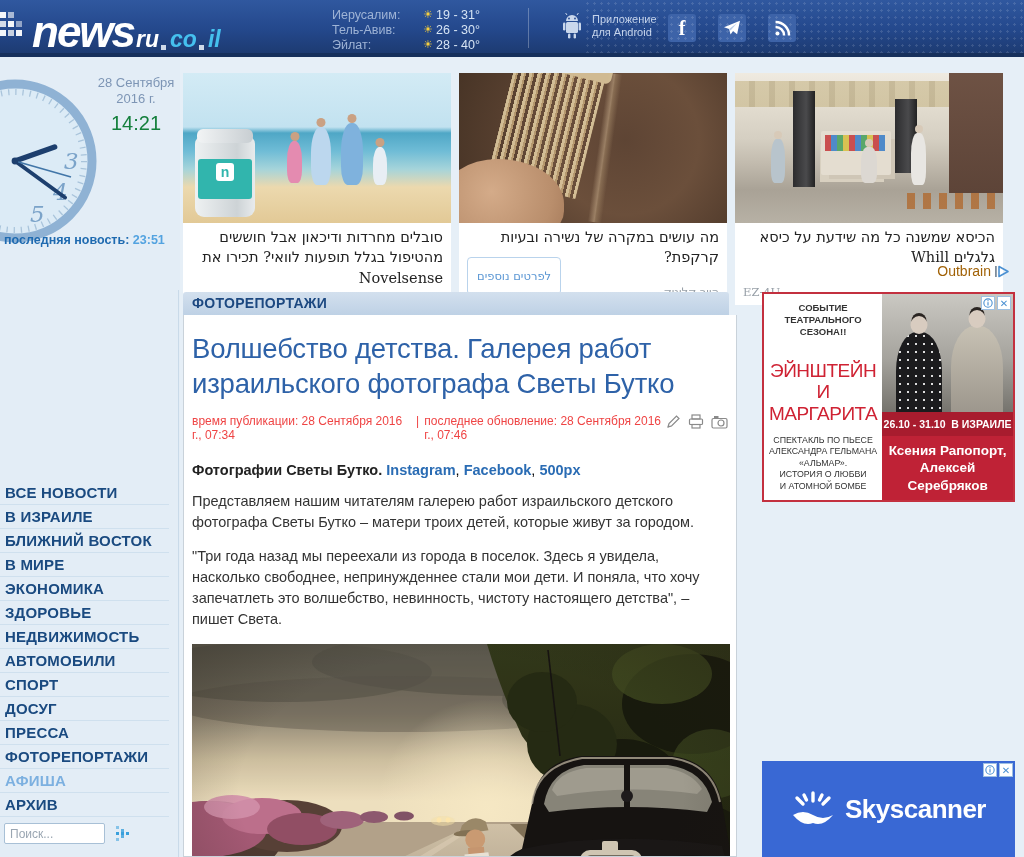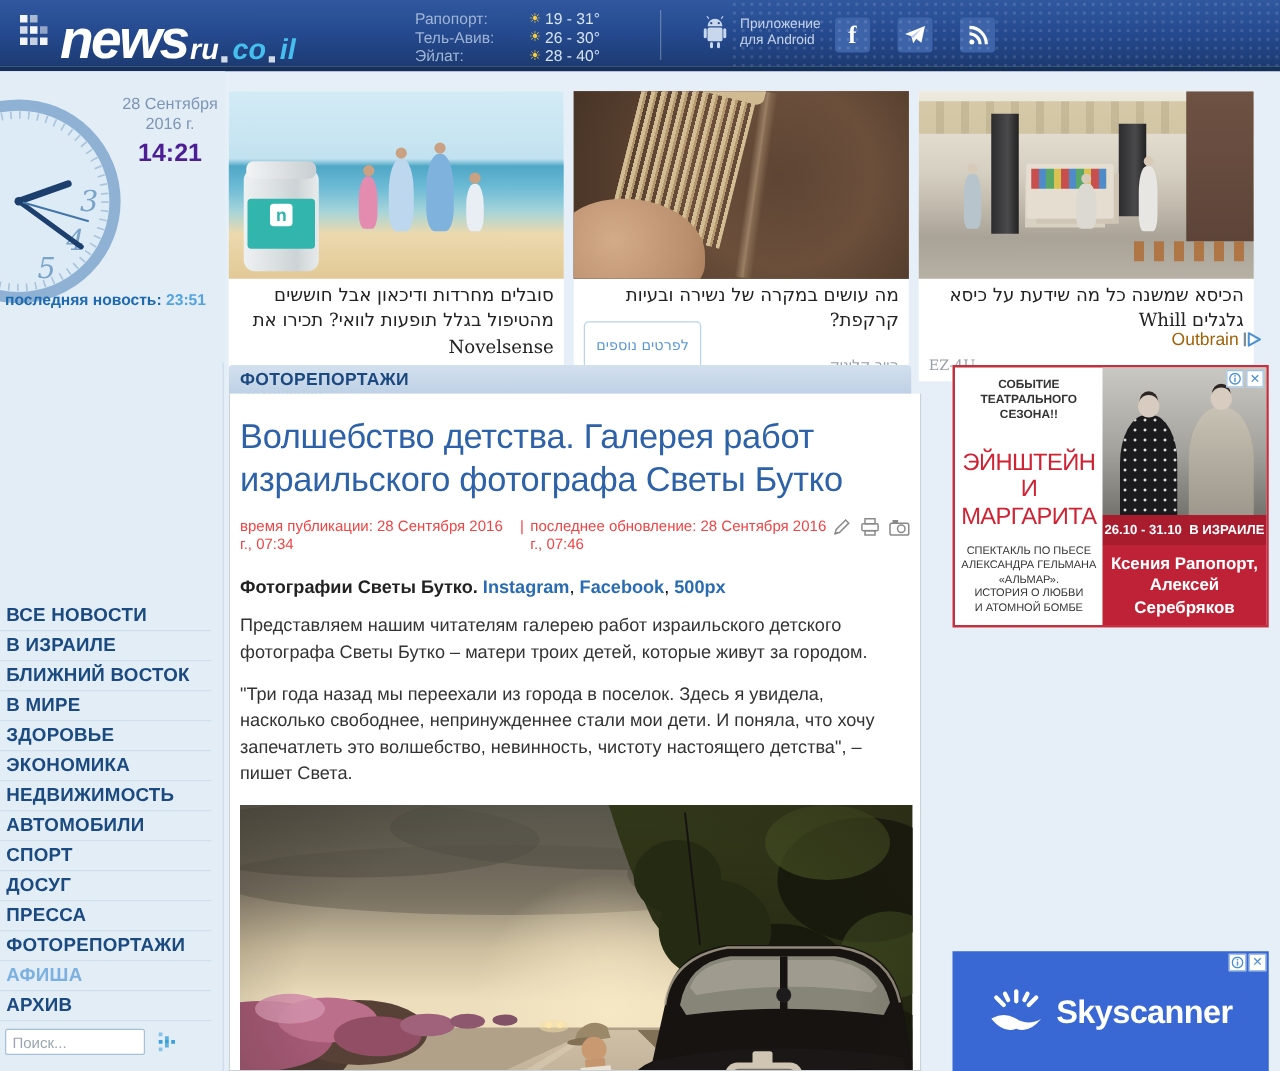--- a/index.html
+++ b/index.html
@@ -12,21 +12,21 @@
   .header {
     position:absolute; left:0; top:0; width:1024px; height:57px;
     background:linear-gradient(180deg,#30589f 0%,#24488c 55%,#1d3b72 100%);
     border-bottom:4px solid #16305c;
   }
   .header::after { 
     content:""; position:absolute; right:0; top:0; width:440px; height:53px;
     background-image:radial-gradient(circle, rgba(255,255,255,.14) 1.1px, transparent 1.3px);
     background-size:7px 7px; opacity:.9;
   }
-  .logo { position:absolute; left:16px; top:2px; display:flex; align-items:flex-end; height:52px; color:#fff; cursor:pointer;justify-content:space-between; }
+  .logo { position:absolute; left:0; top:2px; display:flex; align-items:flex-end; height:52px; color:#fff; cursor:pointer;justify-content:space-between; }
   .logo-pixels { margin-bottom:10px; }
   .logo-main { font-size:44px; font-weight:bold; font-style:italic; letter-spacing:-2px; line-height:44px; margin-left:2px; }
   .logo-small { font-size:23px; font-weight:bold; font-style:italic; line-height:30px; margin-left:2px; }
   .logo-cyan { color:#45c0ee; }
   .logo-dot { width:5px; height:5px; background:#cfd9e8; display:inline-block; margin:0 2px 4px 2px; }
   .weather { position:absolute; left:332px; top:7px; }
   .w-row { display:flex; align-items:center; height:15px; font-size:12.5px; }
   .w-city { width:88px; color:#9fb4d6; }
   .w-sun { color:#f7cf3d; font-size:11px; width:16px; text-align:center; }
   .w-temp { color:#d6e4f4; }
@@ -37,29 +37,29 @@
          display:flex; align-items:center; justify-content:center; cursor:pointer; }
   .soc-f { left:668px; } .soc-t { left:718px; } .soc-r { left:768px; }
   .soc-fb-glyph { color:#fff; font-family:"Liberation Serif",serif; font-weight:bold; font-size:20px; line-height:28px; }
   
   .sidebar { position:absolute; left:0; top:57px; width:180px; height:800px; background:#e3edf6; }
   .side-border { position:absolute; left:178px; top:233px; width:1px; height:567px; background:#c9dae9; }
   .clock { position:absolute; left:-70px; top:19px; }
   .datebox { position:absolute; left:96px; top:18px; width:80px; text-align:center;
              font-size:13px; line-height:16px; color:#7d95b5; }
   .timebox { position:absolute; left:96px; top:55px; width:80px; text-align:center;
-             font-size:20px; font-weight:bold; color:#4c1d95; }
+             font-size:20px; font-weight:normal; color:#15803d; }
   .latest { position:absolute; left:4px; top:176px; font-size:12.5px; font-weight:bold; white-space:nowrap; }
   .latest .lab { color:#1e6ab0; } .latest .tm { color:#53a3e0; }
   .nav { position:absolute; left:0; top:424px; width:169px; }
   .nav-item { font-size:15px; font-weight:bold; color:#1a4a80; padding:3px 0 3px 5px;
               border-bottom:1px solid #cfe0ee; cursor:pointer; letter-spacing:.2px; }
   .nav-item.active { color:#7cb0e0; }
   .searchbox { position:absolute; left:4px; top:766px; display:flex; align-items:center; gap:10px; }
-  .searchbox input { width:112px; height:21px; border:1px solid #a8c0d6; border-radius:2px;
+  .searchbox input { width:101px; height:21px; border:1px solid #a8c0d6; border-radius:2px;
                      font-size:12px; padding:4px 5px; color:#0f172a; background:#fff;
                      font-family:"Liberation Sans",sans-serif; }
   .searchbox input::placeholder { color:#9aa6b2; }
   .search-go { cursor:pointer; }
   
   .cards { position:absolute; left:183px; top:73px; width:820px; display:flex; gap:8px; align-items:flex-start; }
   .sp-card { width:268px; background:#fff; position:relative; cursor:pointer; }
   .thumb { height:150px; position:relative; overflow:hidden; }
   .sp-cap { padding:4px 8px 6px; }
   .sp-title { direction:rtl; text-align:right; font-family:"DejaVu Serif","DejaVu Sans",serif;
@@ -174,21 +174,21 @@
     </svg>
     <span class="logo-main">news</span>
     <span class="logo-small">ru</span>
     <span class="logo-dot"></span>
     <span class="logo-small logo-cyan">co</span>
     <span class="logo-dot"></span>
     <span class="logo-small logo-cyan">il</span>
   </div>
   <div class="weather">
       <div class="w-row">
-        <span class="w-city">Рапопорт:</span>
+        <span class="w-city">Иерусалим:</span>
         <span class="w-sun">☀</span>
         <span class="w-temp">19 - 31°</span>
       </div>
       <div class="w-row">
         <span class="w-city">Тель-Авив:</span>
         <span class="w-sun">☀</span>
         <span class="w-temp">26 - 30°</span>
       </div>
       <div class="w-row">
         <span class="w-city">Эйлат:</span>
@@ -250,22 +250,22 @@
   <div class="timebox">14:21</div>
   <div class="latest">
     <span class="lab">последняя новость:</span>
     <span class="tm">23:51</span>
   </div>
   <div class="nav">
       <div class="nav-item">ВСЕ НОВОСТИ</div>
       <div class="nav-item">В ИЗРАИЛЕ</div>
       <div class="nav-item">БЛИЖНИЙ ВОСТОК</div>
       <div class="nav-item">В МИРЕ</div>
+      <div class="nav-item">ЭКОНОМИКА</div>
       <div class="nav-item">ЗДОРОВЬЕ</div>
-      <div class="nav-item">ЭКОНОМИКА</div>
       <div class="nav-item">НЕДВИЖИМОСТЬ</div>
       <div class="nav-item">АВТОМОБИЛИ</div>
       <div class="nav-item">СПОРТ</div>
       <div class="nav-item">ДОСУГ</div>
       <div class="nav-item">ПРЕССА</div>
       <div class="nav-item">ФОТОРЕПОРТАЖИ</div>
       <div class="nav-item active">АФИША</div>
       <div class="nav-item">АРХИВ</div>
     </div>
   <div class="searchbox">

